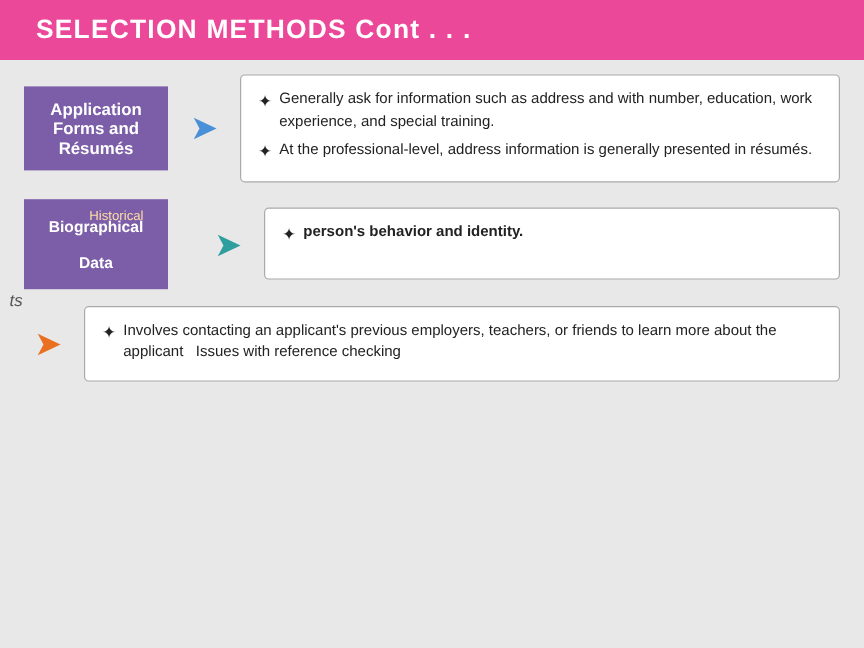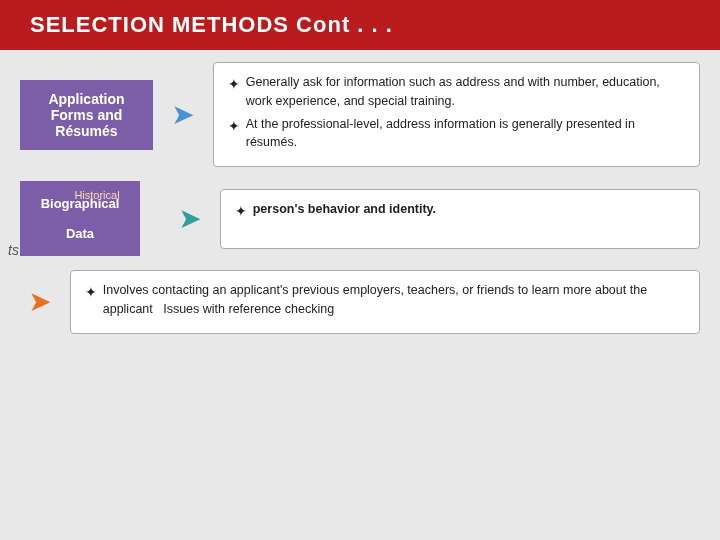--- a/index.html
+++ b/index.html
@@ -10,21 +10,21 @@
       font-family: Arial, sans-serif;
       overflow: hidden;
     }
     .slide {
       width: 720px;
       height: 540px;
       background: #e8e8e8;
       position: relative;
     }
     .header {
-      background: #b91c1c;
+      background: #ec4899;
       width: 100%;
       padding: 12px 30px;
       color: white;
       font-size: 22px;
       font-weight: bold;
       letter-spacing: 1px;
     }
     .content {
       padding: 12px 20px;
       display: flex;
@@ -36,21 +36,21 @@
       align-items: center;
       gap: 10px;
     }
     .left-box {
       background: #7b5ea7;
       color: white;
       font-weight: bold;
       font-size: 14px;
       text-align: center;
       padding: 10px 8px;
-      width: 133px;
+      width: 120px;
       min-height: 70px;
       display: flex;
       align-items: center;
       justify-content: center;
       flex-shrink: 0;
     }
     .arrow {
       font-size: 28px;
       flex-shrink: 0;
       width: 40px;

